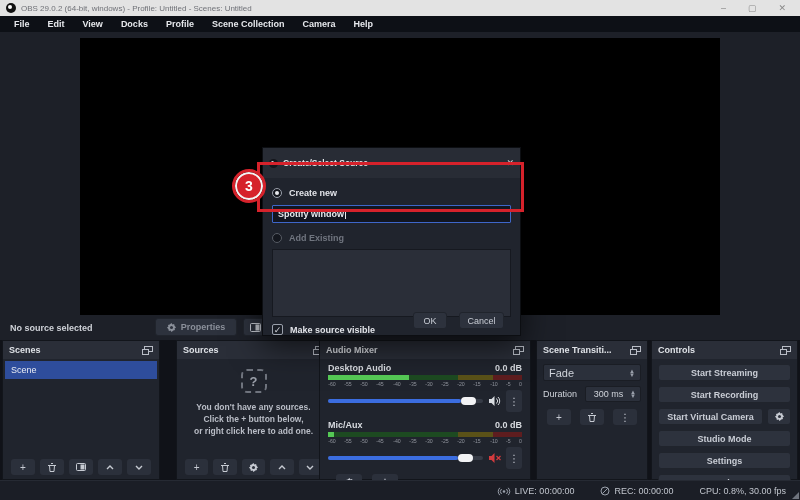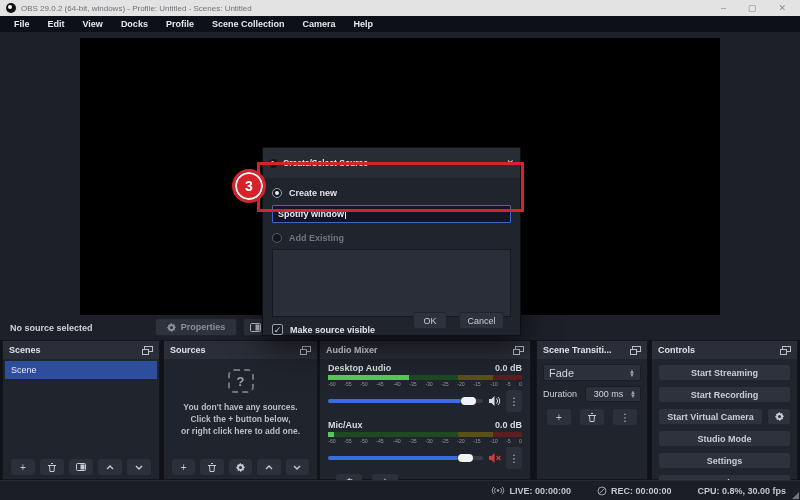--- a/index.html
+++ b/index.html
@@ -77,21 +77,21 @@
 
   
   .controls-body { padding:5px 6px; display:flex; flex-direction:column; gap:5px; }
   .ctl-btn { height:17px; font-size:9px; font-weight:bold; }
   .vc-row { display:flex; gap:4px; }
   .vc-row .ctl-btn { flex:1; }
   .vc-gear { width:24px; height:17px; flex:none; }
 
   
   .statusbar { position:absolute; left:0; top:480px; width:800px; height:20px; background:#1b1e26; border-top:1px solid #262a33; display:flex; align-items:center; justify-content:flex-end; gap:8px; padding-right:14px; }
-  .status-item { color:#c2c6ce; font-size:9px; font-weight:bold; display:flex; align-items:center; gap:4px; }
+  .status-item { color:#c2c6ce; font-size:9px; font-weight:normal; display:flex; align-items:flex-end; gap:4px; }
   .status-gap { width:10px; }
   .grip { position:absolute; right:1px; bottom:1px; width:0; height:0; border-left:7px solid transparent; border-bottom:7px solid #6f747e; }
 
   
   .dialog { position:absolute; left:262px; top:147px; width:259px; height:189px; background:#20242d; border:1px solid #0c0e12; box-shadow:0 10px 30px rgba(0,0,0,.65); z-index:5; }
   .dialog-titlebar { height:17px; background:#282c35; display:flex; align-items:center; padding:15px 6px; gap:5px;justify-content:center; }
   .dialog-logo { width:9px; height:9px; border-radius:50%; background:#14161c; position:relative; flex:none; }
   .dialog-logo::after { content:""; position:absolute; left:2px; top:2px; width:3px; height:3px; border-radius:50%; background:#dfe2e7; }
   .dialog-title { color:#e6e8ec; font-size:8.5px; font-weight:bold; }
   .dialog-close { margin-left:auto; color:#c6cad2; font-size:9px; }
@@ -201,21 +201,21 @@
             </div>
           <div class="tool-btn">
               <svg width="8" height="5" viewBox="0 0 8 5">
                 <path fill="none" stroke="#c6cad2" stroke-width="1.4" d="M1 1l3 3 3-3"></path>
               </svg>
             </div>
         </div>
       </div>
     </div>
 
-    <div class="panel" style="left:163px; width:155px;justify-content:center;">
+    <div class="panel" style="left:176px; width:155px;justify-content:center;">
       <div class="panel-head">
         <span class="panel-title">Sources</span>
         <span class="popout">
             <svg width="11" height="9" viewBox="0 0 11 9">
               <rect x="2.5" y="0.5" width="8" height="5" fill="none" stroke="#b9bdc6"></rect>
               <rect x="0.5" y="3.5" width="6" height="5" fill="#2a2e38" stroke="#b9bdc6"></rect>
             </svg>
           </span>
       </div>
       <div class="panel-body">

